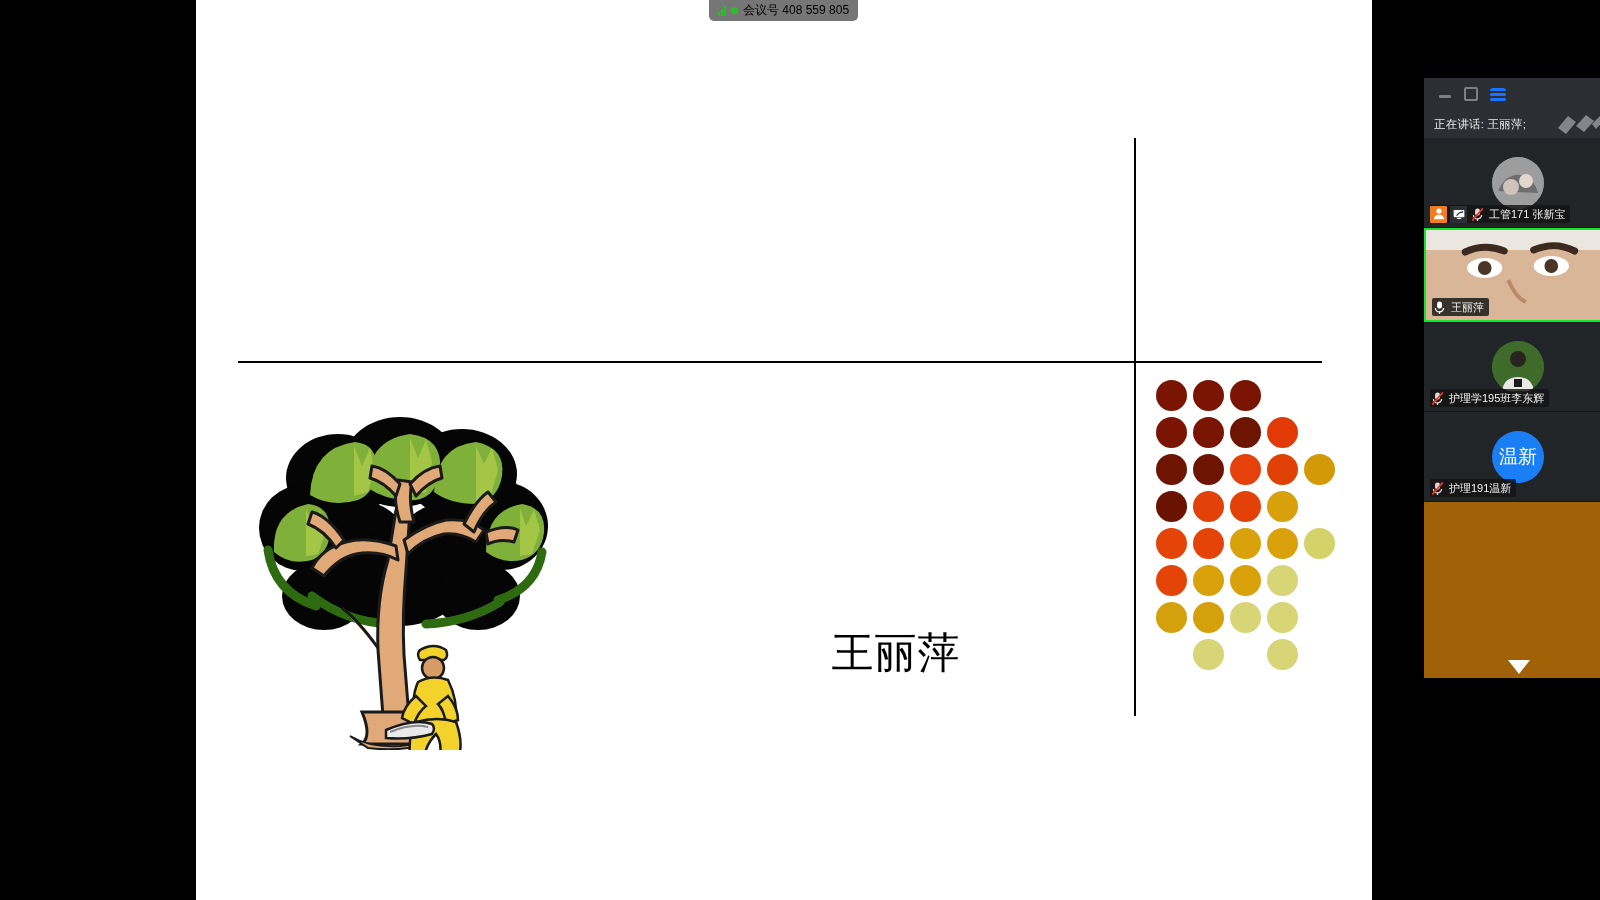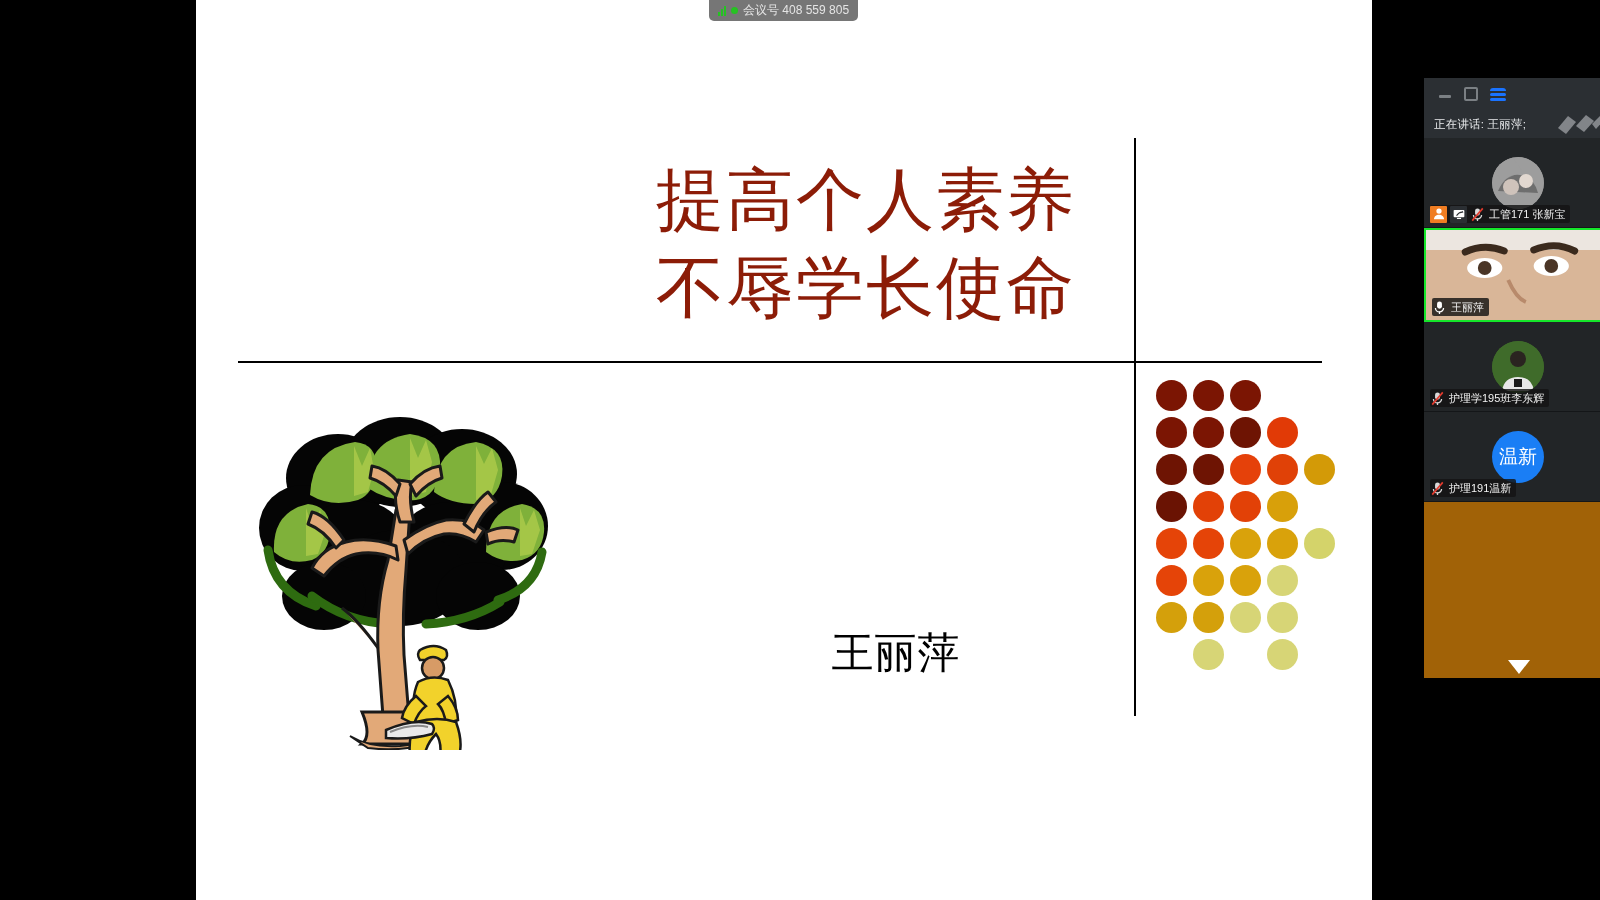--- a/index.html
+++ b/index.html
@@ -110,21 +110,21 @@
     position: absolute;
     left: 709px;
     top: 0px;
     height: 21px;
     display: flex;
     align-items: center;
     gap: 5px;
     padding: 0 9px;
     background: #767676;
     border-radius: 0 0 5px 5px;
-    color: #e5e5e5;
+    color: #000000;
     font-size: 12px;
     white-space: nowrap;
   }
   .sig-bars { display: inline-flex; align-items: flex-end; gap: 1px; height: 10px; }
   .sig-bars i { display: block; width: 2px; background: #25c222; }
   .sig-bars i:nth-child(1) { height: 4px; }
   .sig-bars i:nth-child(2) { height: 7px; }
   .sig-bars i:nth-child(3) { height: 10px; }
   .rec-dot { width: 7px; height: 7px; border-radius: 50%; background: #25c222; display: inline-block; }
   .pill-label { font-family: "Liberation Sans", "DejaVu Sans", sans-serif; }
@@ -257,24 +257,20 @@
 </head>
 <body>
 
 <div id="root">
 
   <div class="slide-canvas">
 
     <div class="rule-h"></div>
     <div class="rule-v"></div>
 
-    <div class="slide-title">
-      <span>提高个人素养</span>
-      <span class="line2">不辱学长使命</span>
-    </div>
 
     <div class="slide-subtitle">
       <br>
       <span>王丽萍</span>
     </div>
 
     <div class="dot-grid" id="dot-grid">
         <div class="dot" style="left: 0px; top: 0px; width: 31px; height: 31px; background: rgb(123, 21, 3);"></div>
         <div class="dot" style="left: 37px; top: 0px; width: 31px; height: 31px; background: rgb(123, 21, 3);"></div>
         <div class="dot" style="left: 74px; top: 0px; width: 31px; height: 31px; background: rgb(123, 21, 3);"></div>

